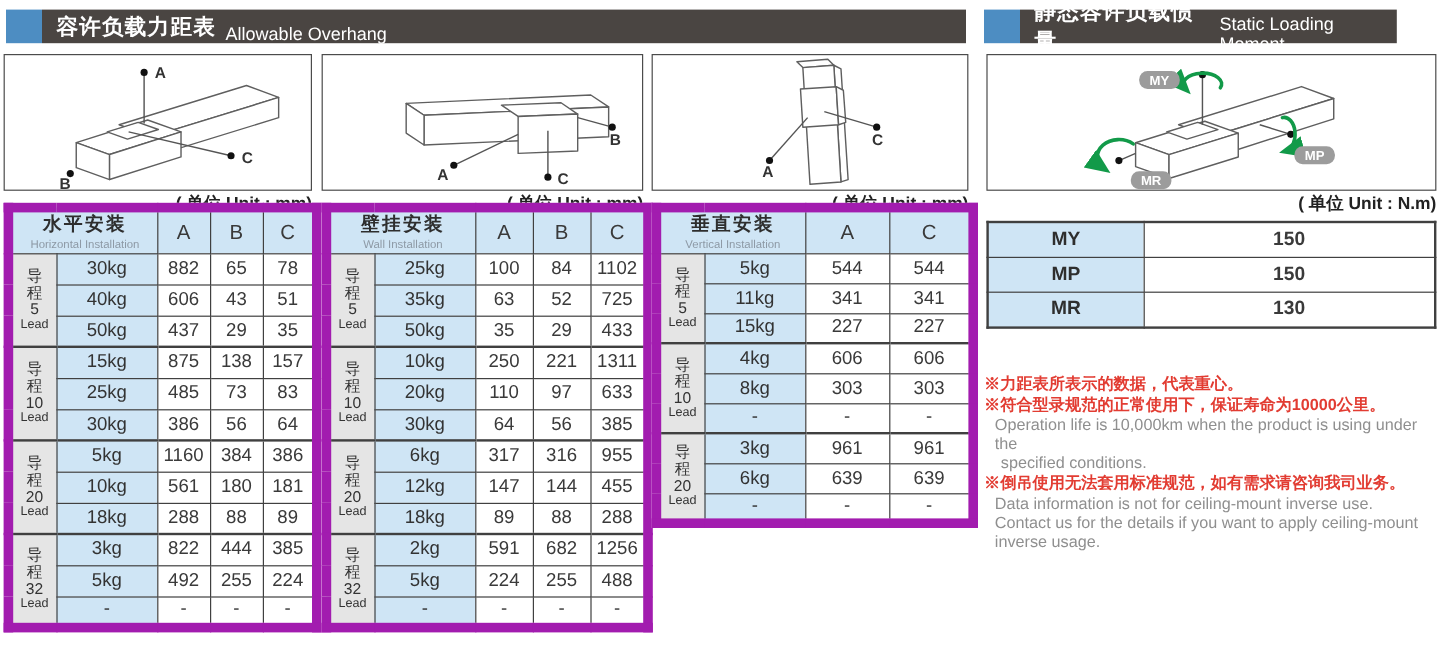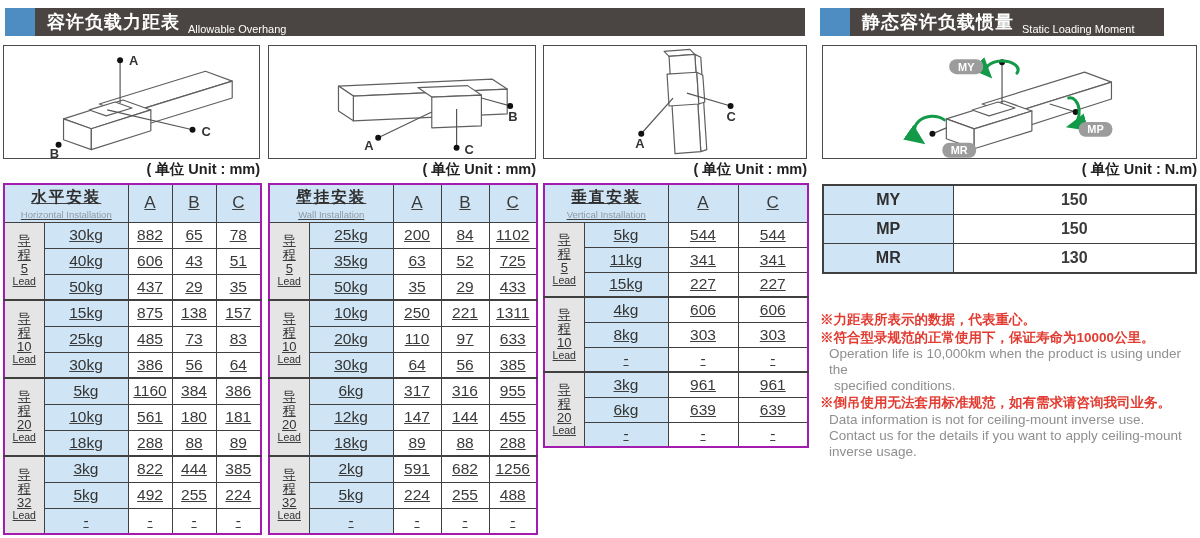--- a/index.html
+++ b/index.html
@@ -8,21 +8,21 @@
     background:#ffffff; color:#3f3f3f;
     font-family:"Liberation Sans", sans-serif;
   }
   .abs { position:absolute; }
 
   
   .hdr { display:flex; align-items:stretch; }
   .hdr .sq { width:30px; background:#4d8dc2; }
   .hdr .bar { flex:1; background:#4a4542; color:#fff; display:flex; align-items:baseline; padding-left:12px; }
   .hdr .zh { font-size:18px; font-weight:bold; letter-spacing:1px; align-self:center; }
-  .hdr .en { font-size:11px; margin-left:8px; align-self:center; padding-top:3px;margin-top:10px; }
+  .hdr .en { font-size:15px; margin-left:8px; align-self:center; padding-top:3px;margin-top:10px; }
   #hdr-left  { left:5px;   top:8px; width:800px; height:28px; }
   #hdr-right { left:820px; top:8px; width:344px; height:28px; }
 
   
   .dbox { top:45px; height:114px; border:1.5px solid #4b4b4b; box-sizing:border-box; background:#fff; }
   #dbox1 { left:3px;   width:257px; }
   #dbox2 { left:268px; width:268px; }
   #dbox3 { left:543px; width:264px; }
   #dbox4 { left:822px; width:375px; }
   .dbox svg { display:block; width:100%; height:100%; }
@@ -35,22 +35,22 @@
   .btxt { font:bold 11px "Liberation Sans", sans-serif; fill:#fff; text-anchor:middle; }
 
   
   .unit { top:160px; height:20px; font-size:14.5px; font-weight:bold; color:#222; text-align:right; }
   #unit1 { left:3px;   width:257px; }
   #unit2 { left:268px; width:268px; }
   #unit3 { left:543px; width:264px; }
   #unit4 { left:822px; width:375px; }
 
   
-  table.ov { position:absolute; top:183px; border-collapse:collapse; table-layout:fixed;
-             border:2px solid #a21caf; background:#fff;text-decoration:underline; }
+  table.ov { position:absolute; top:169px; border-collapse:collapse; table-layout:fixed;
+             border:8px solid #a21caf; background:#fff; }
   #tbl1 { left:3px;   width:257px; }
   #tbl2 { left:268px; width:268px; }
   #tbl3 { left:543px; width:264px; }
   .ov th, .ov td { border:1px solid #404040; padding:0; text-align:center; vertical-align:middle; }
   .ov thead tr { height:38px; }
   .ov thead th { background:#cfe5f5; }
   .t-zh { font-size:15.5px; font-weight:bold; color:#2e2e2e; letter-spacing:2px; }
   .t-en { font-size:9.5px; font-weight:normal; color:#8d99a5; margin-top:1px; }
   .col-h { font-size:17px; font-weight:normal; color:#3a3a3a; }
   .ov tbody tr { height:26px; }
@@ -333,21 +333,21 @@
     </tr>
   </thead>
   <tbody>
       <tr>
         <td rowspan="3" class="lead-cell">
           <div class="lead-zh">导程</div>
           <div class="lead-num">5</div>
           <div class="lead-en">Lead</div>
         </td>
         <td class="load-cell">25kg</td>
-        <td class="value-cell">200</td>
+        <td class="value-cell">100</td>
         <td class="value-cell">84</td>
         <td class="value-cell">1102</td>
       </tr>
       <tr>
         <td class="load-cell">35kg</td>
         <td class="value-cell">63</td>
         <td class="value-cell">52</td>
         <td class="value-cell">725</td>
       </tr>
       <tr>

